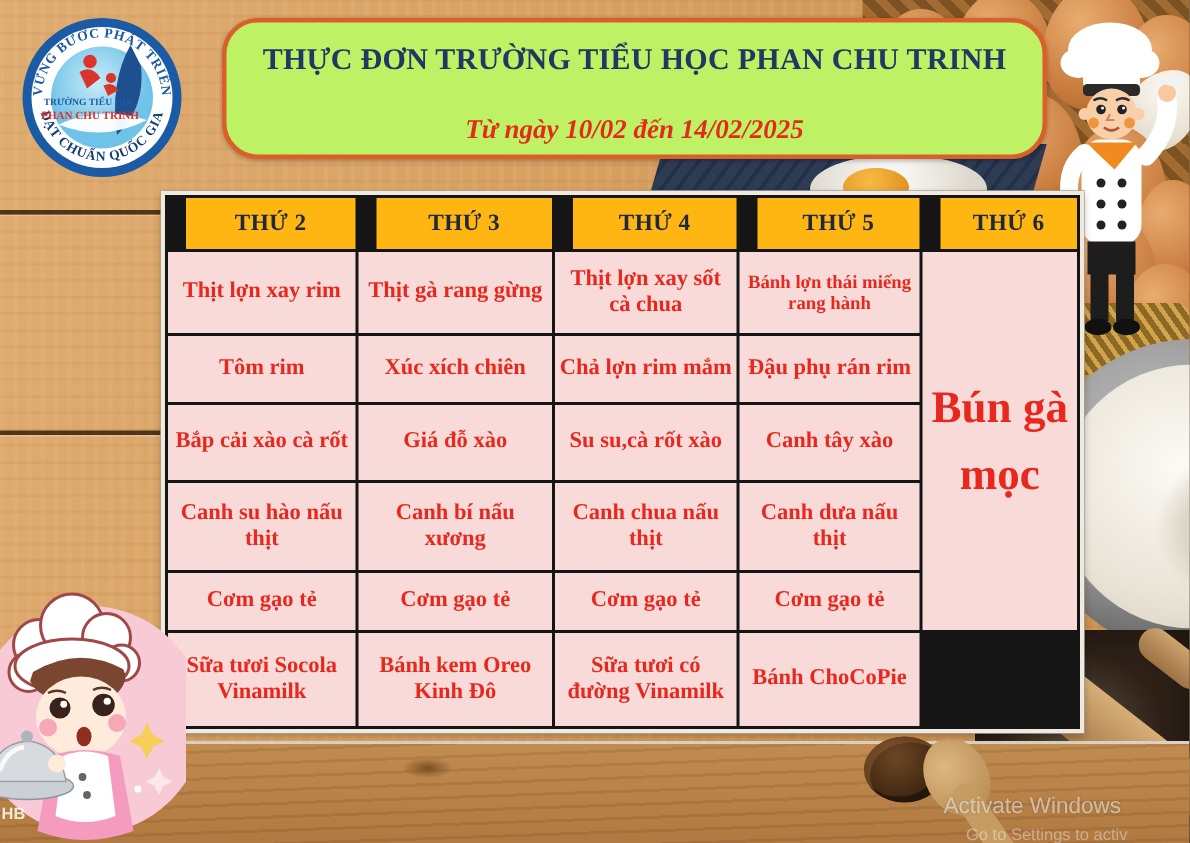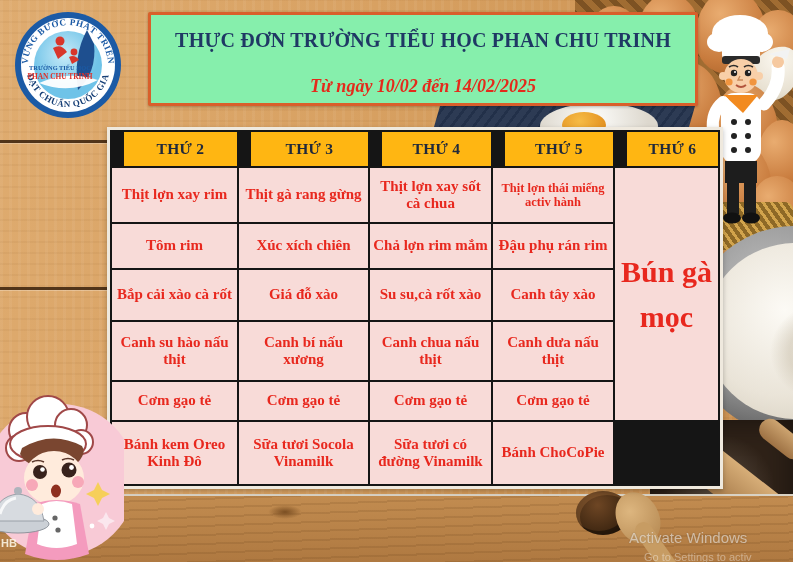--- a/index.html
+++ b/index.html
@@ -58,21 +58,21 @@
     background:radial-gradient(circle at 40% 32%,#6E4624,#39230F 72%);
     box-shadow:inset -4px -4px 0 rgba(0,0,0,.4), inset 4px 4px 0 rgba(160,110,60,.35);}
   .spoon-bowl{position:absolute;left:617px;top:491px;width:42px;height:54px;border-radius:50%;
     transform:rotate(-28deg);
     background:radial-gradient(circle at 40% 32%,#DDB67F,#B2854E);}
   .spoon-handle{position:absolute;left:648px;top:518px;width:17px;height:62px;border-radius:9px;
     transform:rotate(-35deg);background:#C79C63;}
 
   
   .banner{position:absolute;left:148px;top:12px;width:544px;height:88px;z-index:6;
-    background:#86efac;border:3px solid #D95F2B;border-radius:2px;text-align:center;
+    background:#bef264;border:3px solid #D95F2B;border-radius:24px;text-align:center;
     box-shadow:0 1px 3px rgba(0,0,0,.25);}
   .banner .title{margin-top:14px;font-size:20px;font-weight:bold;color:#1F3864;letter-spacing:.2px;}
   .banner .subtitle{margin-top:24px;font-size:18px;font-weight:bold;font-style:italic;color:#E42A1B;}
 
   
   .logo{position:absolute;left:13px;top:10px;z-index:6;}
 
   
   .chef-boy{position:absolute;left:696px;top:12px;z-index:4;}
   .chef-girl{position:absolute;left:-8px;top:392px;z-index:7;}
@@ -252,21 +252,21 @@
     <div class="cell hd">THỨ 3</div>
     <div class="cell hd">THỨ 4</div>
     <div class="cell hd">THỨ 5</div>
     <div class="cell hd">THỨ 6</div>
 
     <div class="cell merged">Bún gà mọc</div>
 
     <div class="cell">Thịt lợn xay rim</div>
     <div class="cell">Thịt gà rang gừng</div>
     <div class="cell">Thịt lợn xay sốt cà chua</div>
-    <div class="cell sm">Thịt lợn thái miếng activ hành</div>
+    <div class="cell sm">Bánh lợn thái miếng rang hành</div>
 
     <div class="cell">Tôm rim</div>
     <div class="cell">Xúc xích chiên</div>
     <div class="cell">Chả lợn rim mắm</div>
     <div class="cell">Đậu phụ rán rim</div>
 
     <div class="cell">Bắp cải xào cà rốt</div>
     <div class="cell">Giá đỗ xào</div>
     <div class="cell">Su su,cà rốt xào</div>
     <div class="cell">Canh tây xào</div>
@@ -274,22 +274,22 @@
     <div class="cell">Canh su hào nấu thịt</div>
     <div class="cell">Canh bí nấu xương</div>
     <div class="cell">Canh chua nấu thịt</div>
     <div class="cell">Canh dưa nấu thịt</div>
 
     <div class="cell">Cơm gạo tẻ</div>
     <div class="cell">Cơm gạo tẻ</div>
     <div class="cell">Cơm gạo tẻ</div>
     <div class="cell">Cơm gạo tẻ</div>
 
+    <div class="cell">Sữa tươi Socola Vinamilk</div>
     <div class="cell">Bánh kem Oreo Kinh Đô</div>
-    <div class="cell">Sữa tươi Socola Vinamilk</div>
     <div class="cell">Sữa tươi có đường Vinamilk</div>
     <div class="cell">Bánh ChoCoPie</div>
   </div>
 
   <div class="win-activate">Activate Windows</div>
   <div class="win-sub">Go to Settings to activ</div>
   <div class="hb-mark">HB</div>
 
 </div>
 

